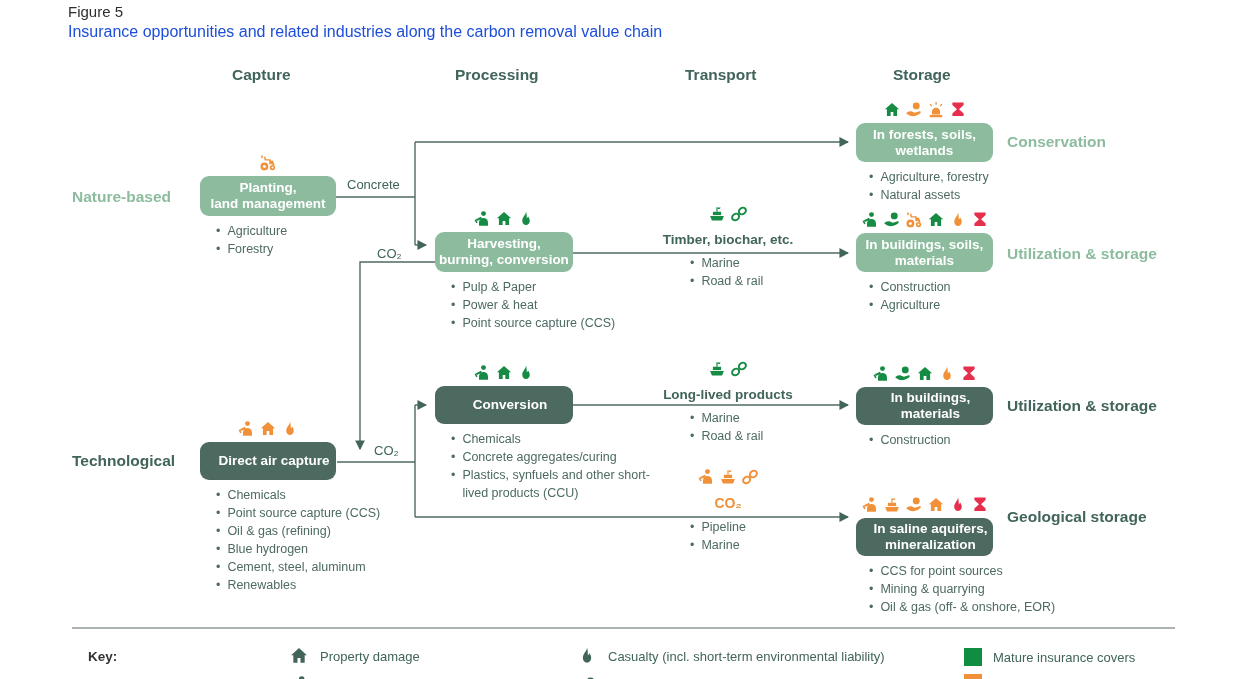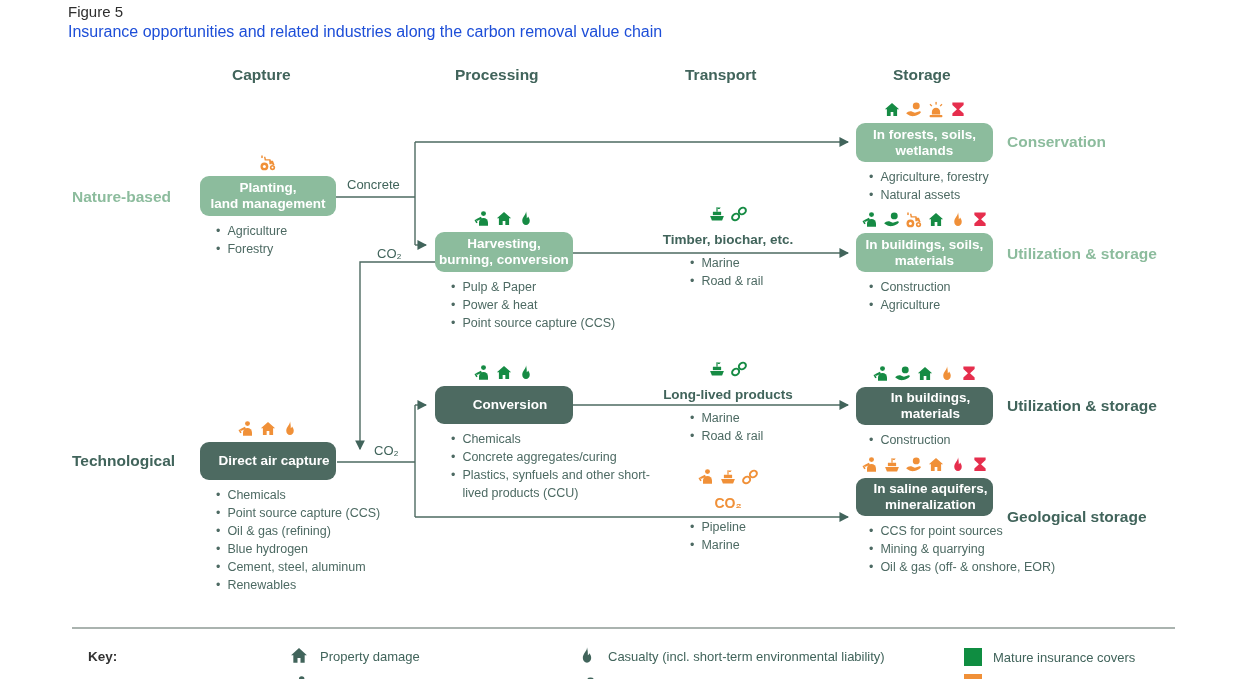--- a/index.html
+++ b/index.html
@@ -333,21 +333,21 @@
     <div class="box dark" style="min-height:38px"><span>In buildings,
 materials</span></div>
     <ul class="bullets" style="padding-left:13px">
         <li>
           <span>Construction</span>
         </li>
       </ul>
   </div>
   <div class="side-label dark" style="left:1007px;top:397px">Utilization &amp; storage</div>
 
-  <div class="node" style="left:856px;top:454px;width:137px">
+  <div class="node" style="left:856px;top:494px;width:137px">
     <div class="icons">
         <svg class="ic orange" viewBox="0 0 24 24">
           <use href="#sym-person"></use>
         </svg>
         <svg class="ic orange" viewBox="0 0 24 24">
           <use href="#sym-ship"></use>
         </svg>
         <svg class="ic orange" viewBox="0 0 24 24">
           <use href="#sym-hand-coin"></use>
         </svg>

